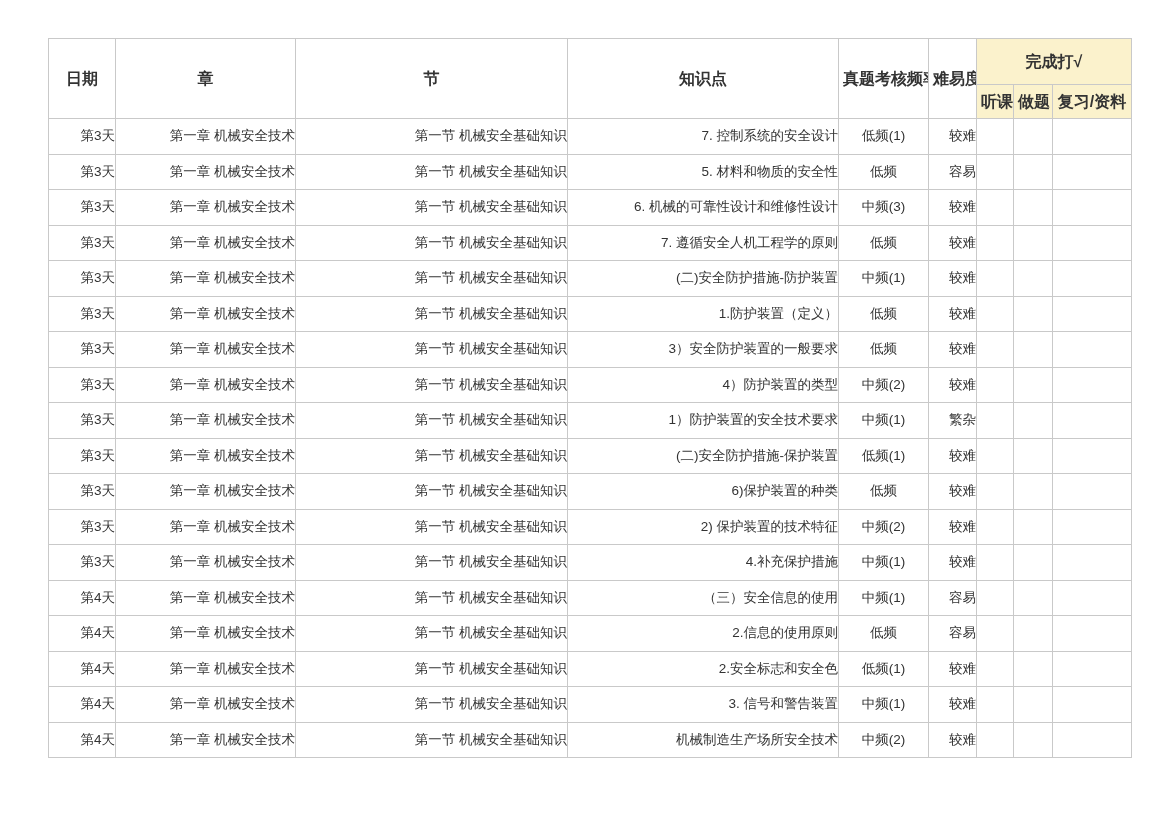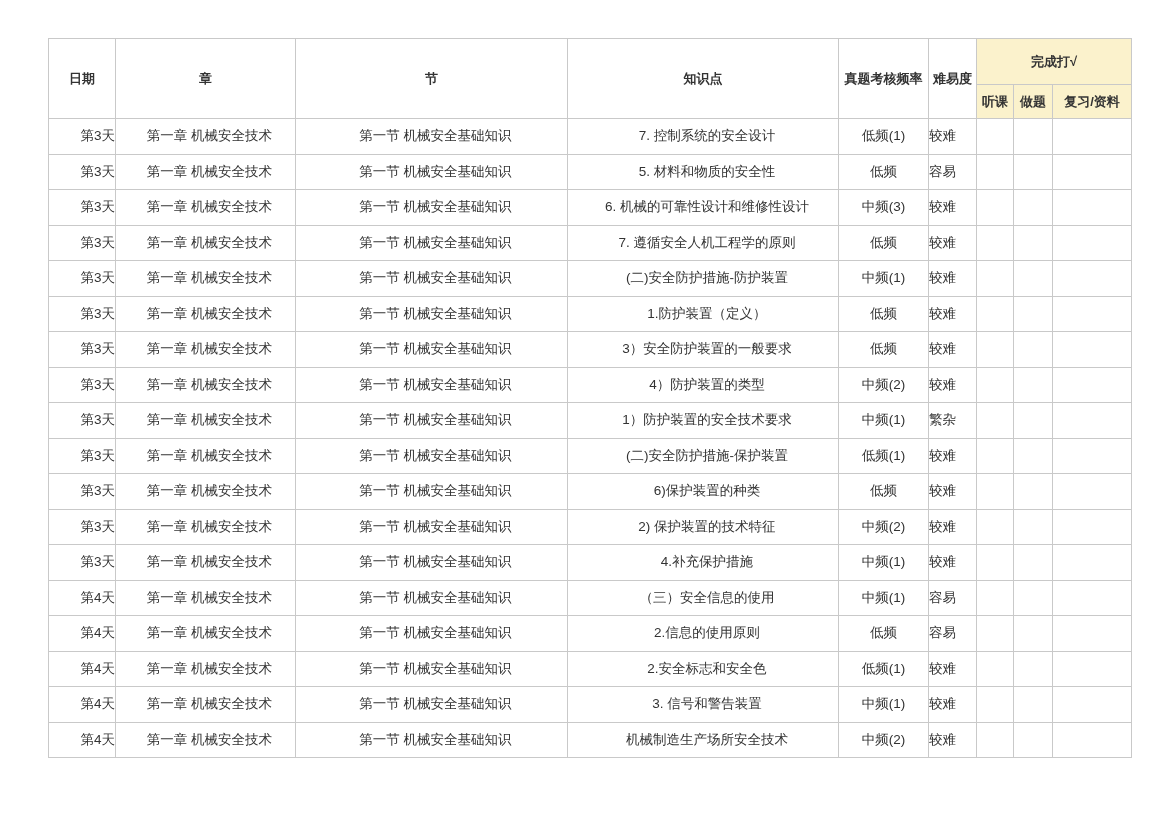--- a/index.html
+++ b/index.html
@@ -21,39 +21,39 @@
   table.study-table th,
   table.study-table td {
     border: 1px solid #c9c9c9;
     vertical-align: middle;
     color: #333333;
     overflow: hidden;
     white-space: nowrap;
   }
   
   thead th {
-    font-size: 13px;
+    font-size: 16px;
     font-weight: bold;
     color: #222222;
     text-align: center;
     background: #ffffff;
     white-space: normal;
     line-height: 1.35;
     padding: 2px 4px;
   }
   thead tr.h1 { height: 46px; }
   thead tr.h2 { height: 34px; }
   thead th.hl { background: #fbf2cc; }
   
   tbody tr { height: 35.5px; }
   tbody td { font-size: 13.5px; }
   td.c-date  { text-align: right; }
-  td.c-left  { text-align: center; padding-left: 8px; }
+  td.c-left  { text-align: right; padding-left: 8px; }
   td.c-freq  { text-align: center; }
-  td.c-diff  { text-align: left; }
+  td.c-diff  { text-align: right; }
   td.c-check { background: #ffffff; }
 </style>
 </head>
 <body>
 
 <div class="table-wrap">
   <table class="study-table">
     <colgroup>
       <col style="width:67px">
       <col style="width:180px">

